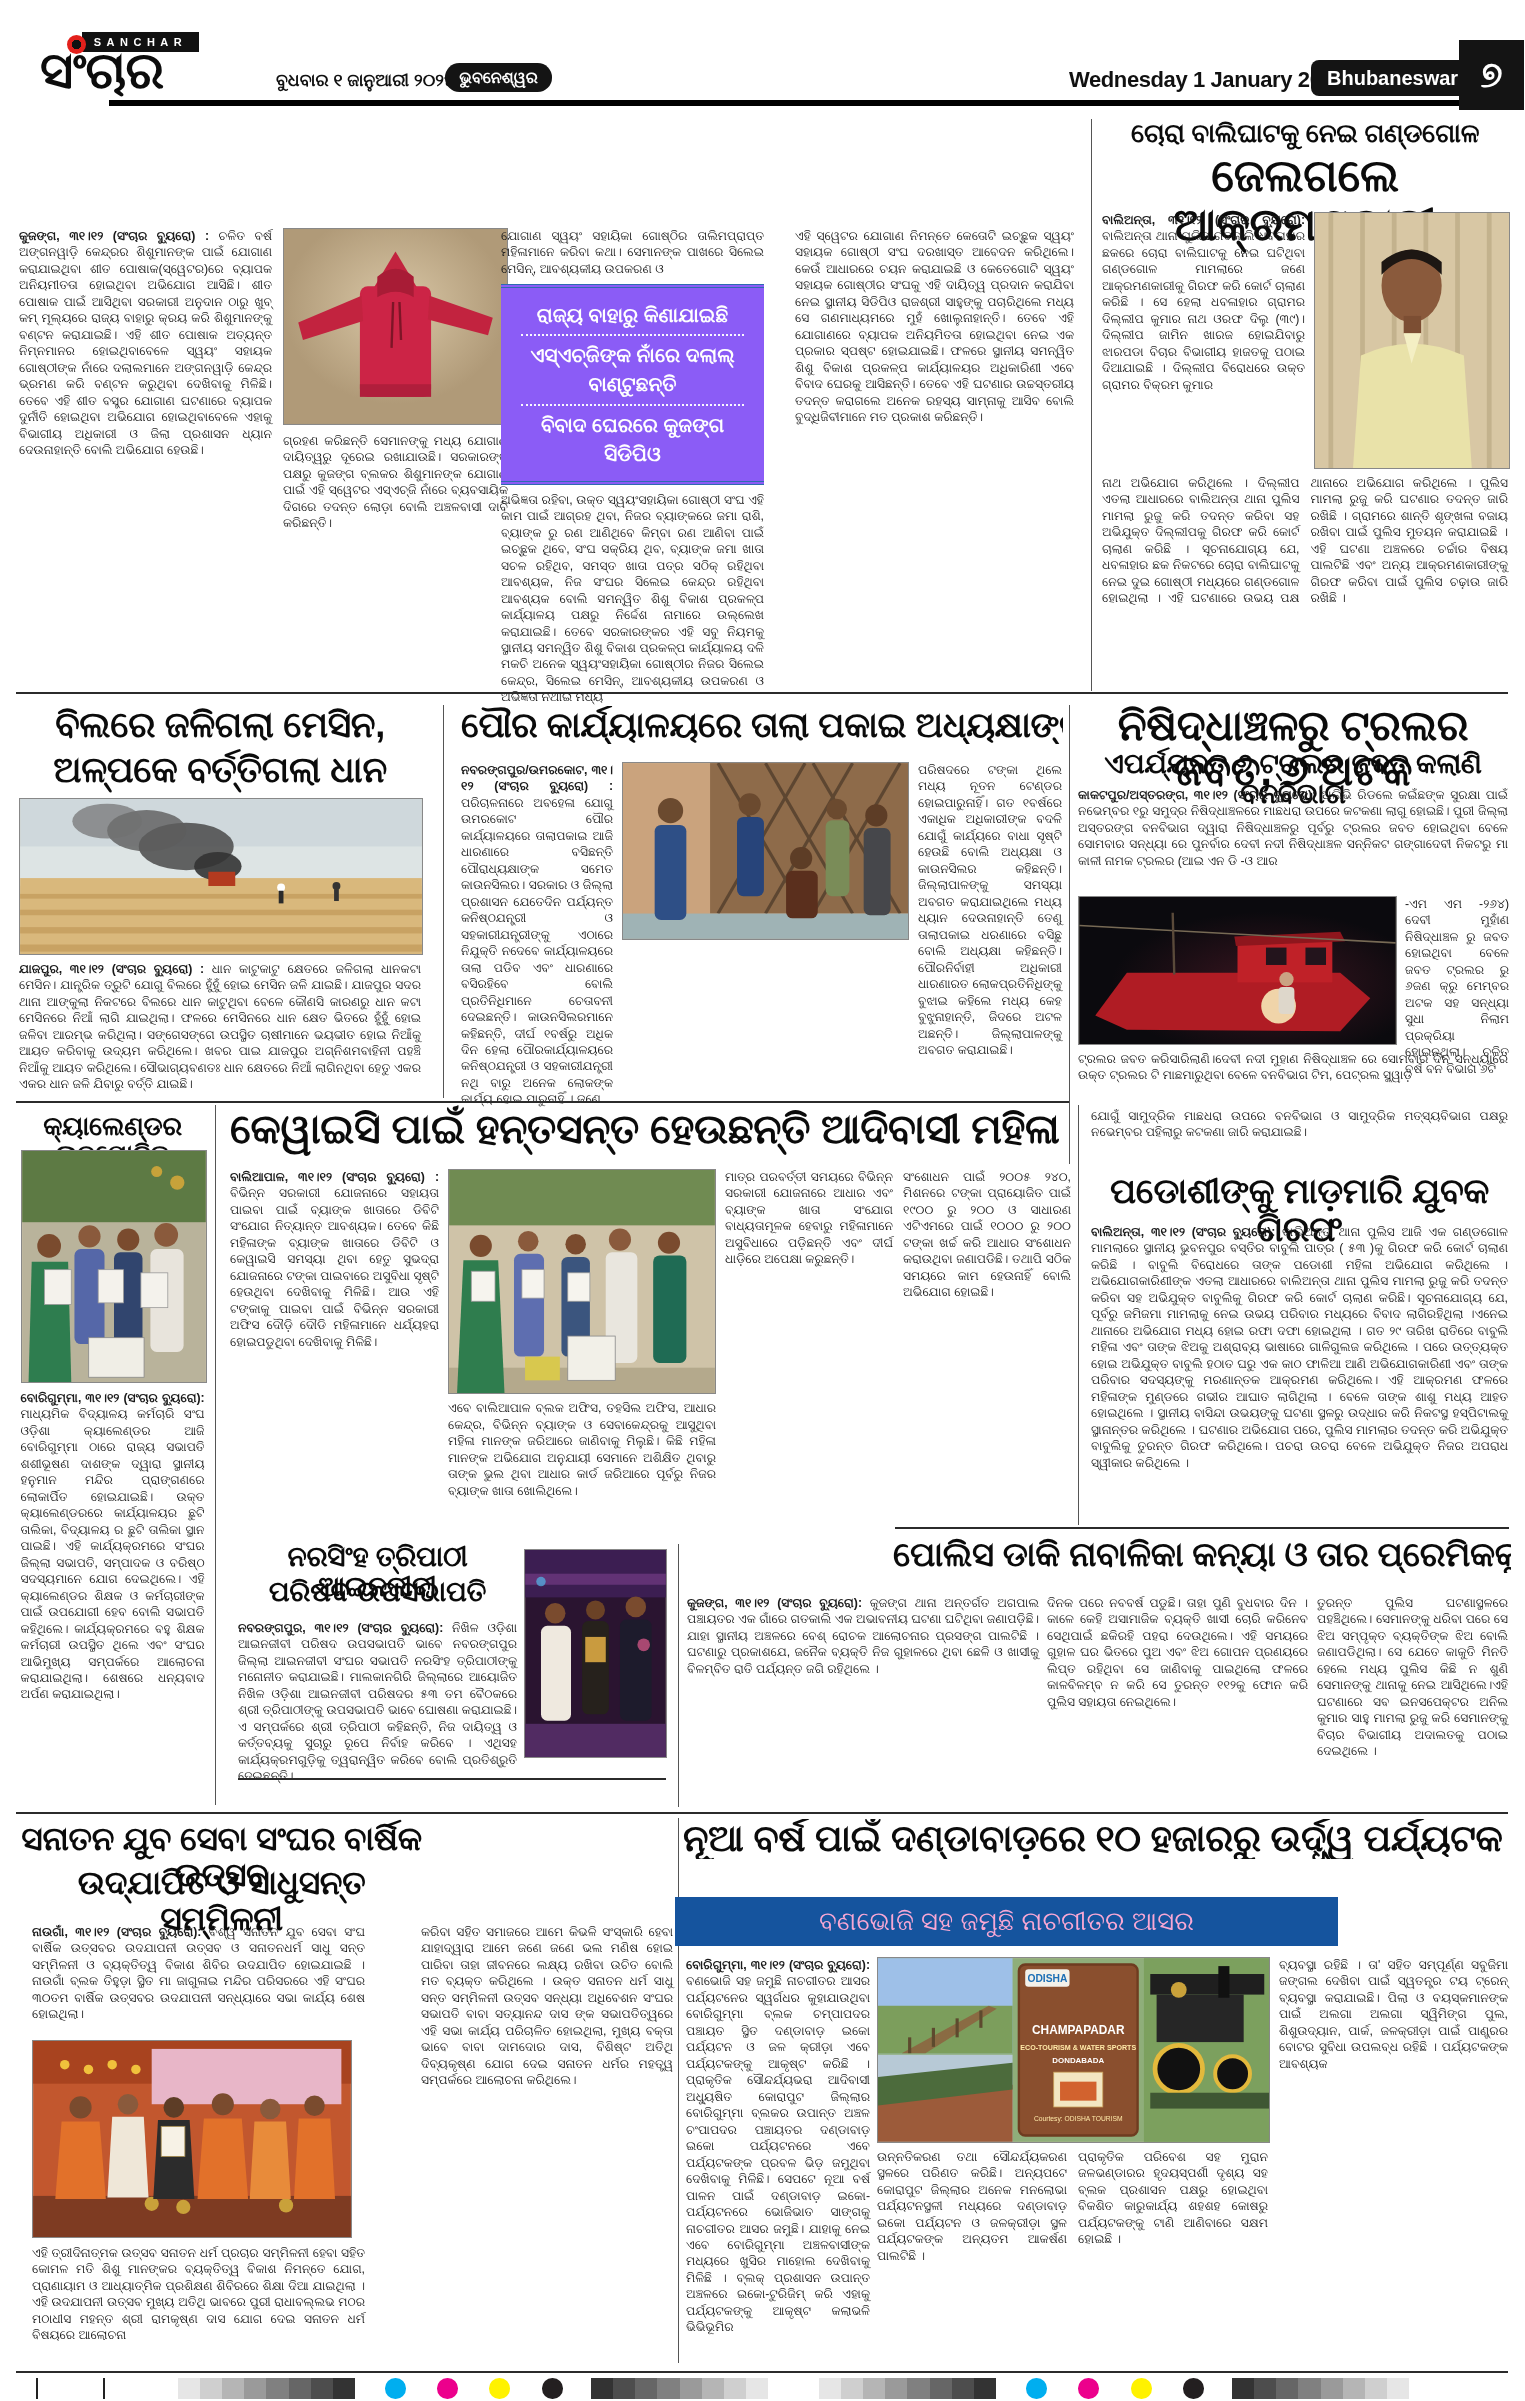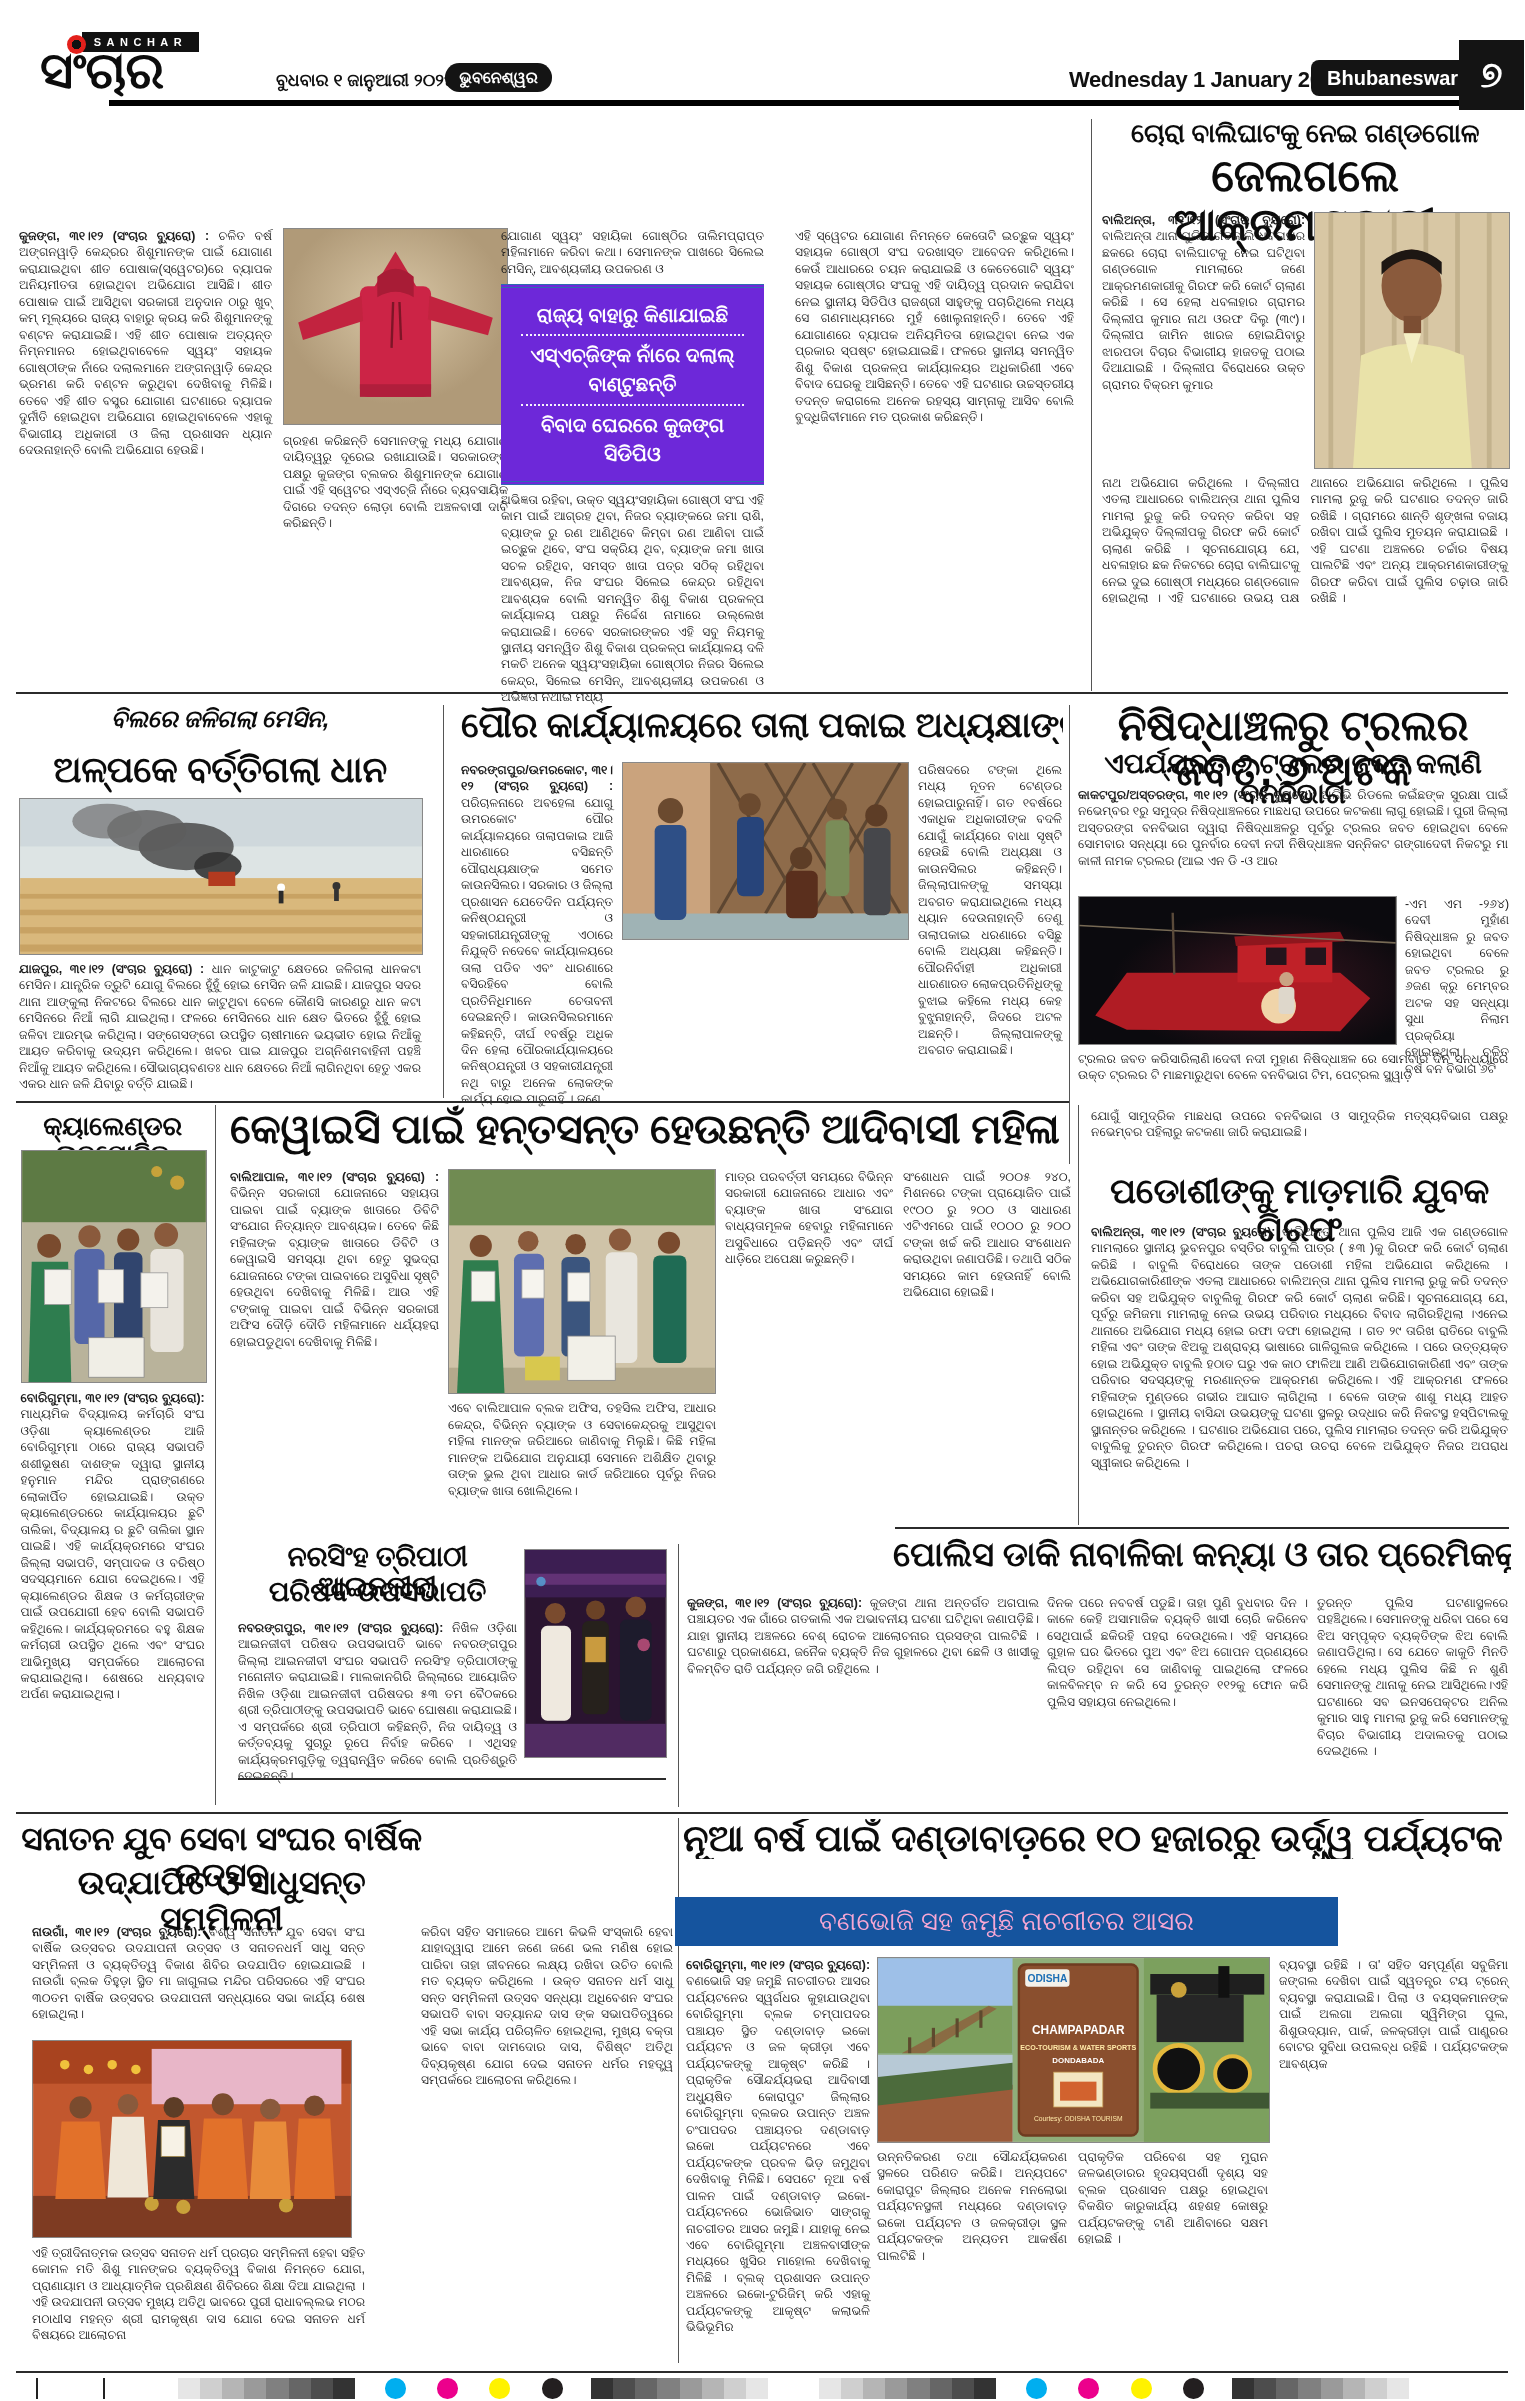--- a/index.html
+++ b/index.html
@@ -8,21 +8,21 @@
   .abs{position:absolute;}
   .hl{font-weight:800;color:#0b0b0b;line-height:1.08;letter-spacing:-0.4px;}
   .center{text-align:center;}
   .body{font-size:12.3px;line-height:1.34;text-align:justify;color:#1a1a1a;}
   .body b{font-weight:700;}
   .byline{font-weight:700;}
   .hline{background:#2b2b2b;height:1.6px;}
   .vline{background:#555;width:0.8px;}
   .photo{background:#cfc5ae;overflow:hidden;border:0.8px solid #888;}
   .pill{background:#141414;color:#fff;font-weight:700;border-radius:14.3px;display:flex;align-items:center;justify-content:center;}
-  .greenbox{background:#6d28d9;border-top:4.8px double #2e6cb0;border-bottom:4.8px double #2e6cb0;color:#fff;
+  .greenbox{background:#8b5cf6;border-top:4.8px double #2e6cb0;border-bottom:4.8px double #2e6cb0;color:#fff;
             padding:8px 20px;text-align:center;font-weight:700;}
   .greenbox .gline{font-size:20px;line-height:1.45;padding:4.8px 1.6px;border-bottom:2.4px dotted rgba(255,255,255,.95);}
   .greenbox .gline:last-child{border-bottom:none;}
   .bluebar{background:#15549e;color:#f9a8d4;display:flex;align-items:center;justify-content:center;font-weight:400;}
   svg{display:block;}
   .dot{border-radius:50%;width:20.6px;height:20.6px;display:inline-block;}
 </style>
 </head>
 <body>
 
@@ -106,21 +106,21 @@
       <path d="M84,78 Q122,38 160,78 L160,62 Q122,30 84,62 Z" fill="#1d1713"></path>
       <rect x="112" y="130" width="22" height="22" fill="#7c4e33"></rect>
       <path d="M48,322 L58,180 Q122,150 188,180 L198,322 Z" fill="#e9e2a9"></path>
       <path d="M112,152 L122,190 L134,152 Z" fill="#f4efc4"></path>
     </svg>
   </div>
   <div class="abs body" style="left:1102px;top:475px;width:406px;height:214px;column-count:2;column-gap:11px;">ନାଥ ଅଭିଯୋଗ କରିଥିଲେ । ଦିଲ୍ଲୀପ ଏତଲା ଆଧାରରେ ବାଲିଅନ୍ତା ଥାନା ପୁଲିସ ମାମଲା ରୁଜୁ କରି ତଦନ୍ତ କରିବା ସହ ଅଭିଯୁକ୍ତ ଦିଲ୍ଲୀପକୁ ଗିରଫ କରି କୋର୍ଟ ଚାଲାଣ କରିଛି । ସୂଚନାଯୋଗ୍ୟ ଯେ, ଧବଳାହାର ଛକ ନିକଟରେ ଚୋରା ବାଲିଘାଟକୁ ନେଇ ଦୁଇ ଗୋଷ୍ଠୀ ମଧ୍ୟରେ ଗଣ୍ଡଗୋଳ ହୋଇଥିଲା । ଏହି ଘଟଣାରେ ଉଭୟ ପକ୍ଷ ଥାନାରେ ଅଭିଯୋଗ କରିଥିଲେ । ପୁଲିସ ମାମଲା ରୁଜୁ କରି ଘଟଣାର ତଦନ୍ତ ଜାରି ରଖିଛି । ଗ୍ରାମରେ ଶାନ୍ତି ଶୃଙ୍ଖଳା ବଜାୟ ରଖିବା ପାଇଁ ପୁଲିସ ମୁତୟନ କରାଯାଇଛି । ଏହି ଘଟଣା ଅଞ୍ଚଳରେ ଚର୍ଚ୍ଚାର ବିଷୟ ପାଲଟିଛି ଏବଂ ଅନ୍ୟ ଆକ୍ରମଣକାରୀଙ୍କୁ ଗିରଫ କରିବା ପାଇଁ ପୁଲିସ ଚଢ଼ାଉ ଜାରି ରଖିଛି ।</div>
 
   <div class="abs hline" style="left:16px;top:692px;width:1492px;"></div>
 
-  <div class="abs hl center" style="left:19px;top:706px;width:402px;font-size:24px;font-style:italic;">ବିଲରେ ଜଳିଗଲା ମେସିନ,</div>
+  <div class="abs hl center" style="left:19px;top:706px;width:402px;font-size:36px;">ବିଲରେ ଜଳିଗଲା ମେସିନ,</div>
   <div class="abs hl center" style="left:19px;top:751px;width:402px;font-size:36px;">ଅଳ୍ପକେ ବର୍ତ୍ତିଗଲା ଧାନ</div>
   <div class="abs photo" style="left:19px;top:798px;width:402px;height:155px;">
     <svg width="402" height="155" viewBox="0 0 508 196">
       <rect width="508" height="110" fill="#cfd8dc"></rect>
         <rect y="60" width="508" height="50" fill="#dde4e4"></rect>
       <rect y="100" width="508" height="96" fill="#d9b87c"></rect>
       <g fill="#c8a263">
           <rect y="120" width="508" height="6"></rect>
           <rect y="140" width="508" height="7"></rect>
           <rect y="162" width="508" height="8"></rect>

